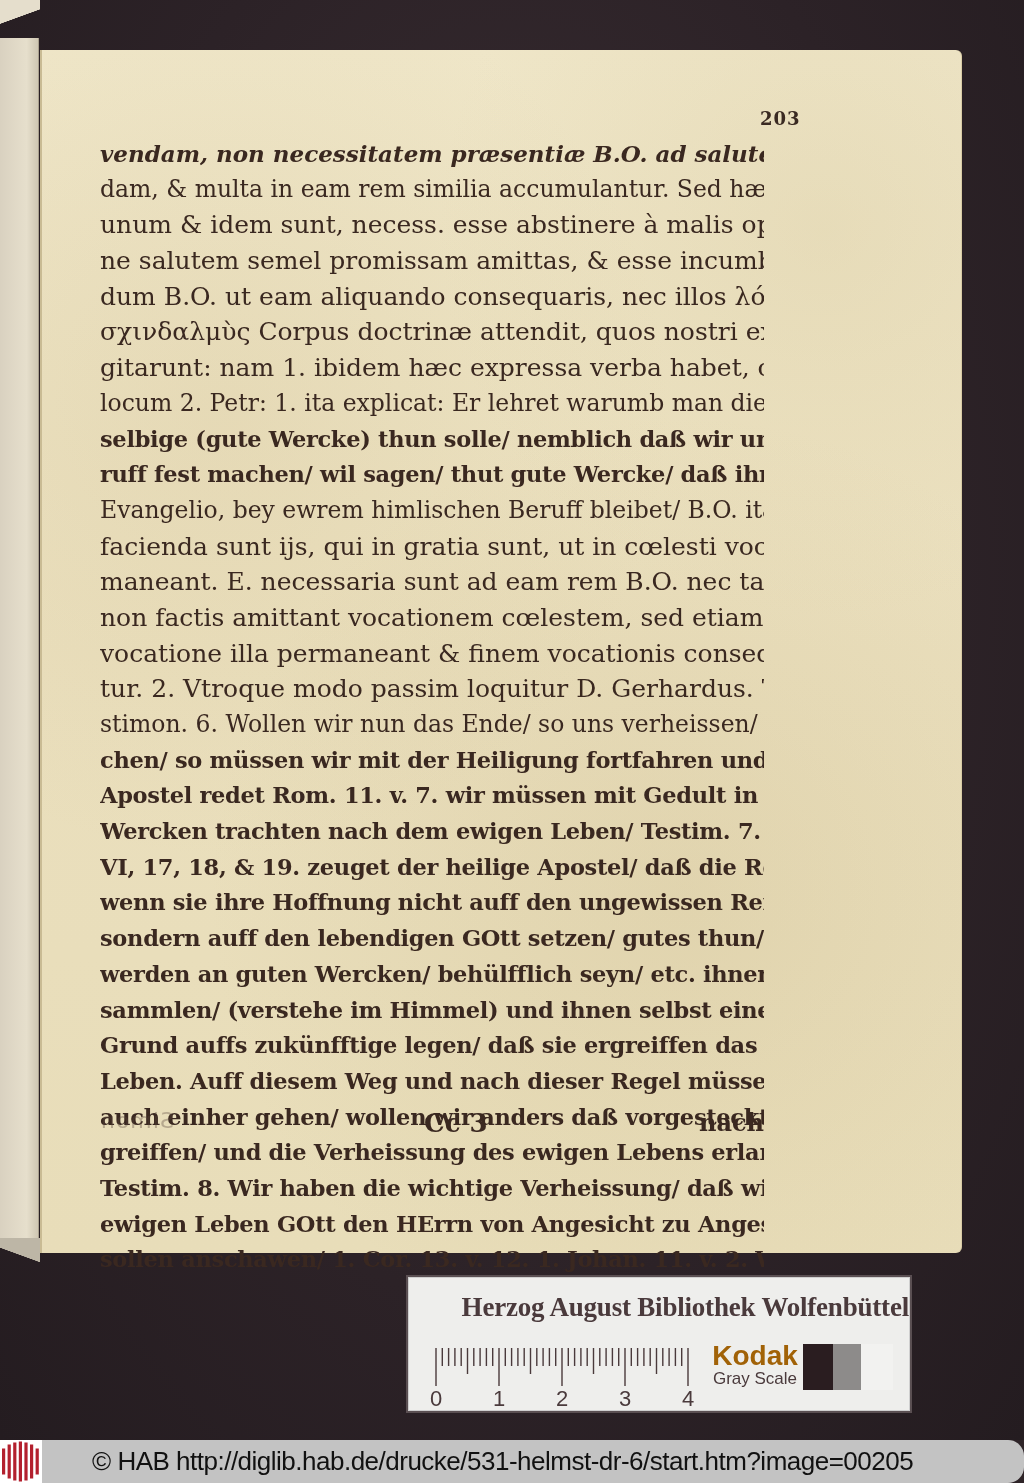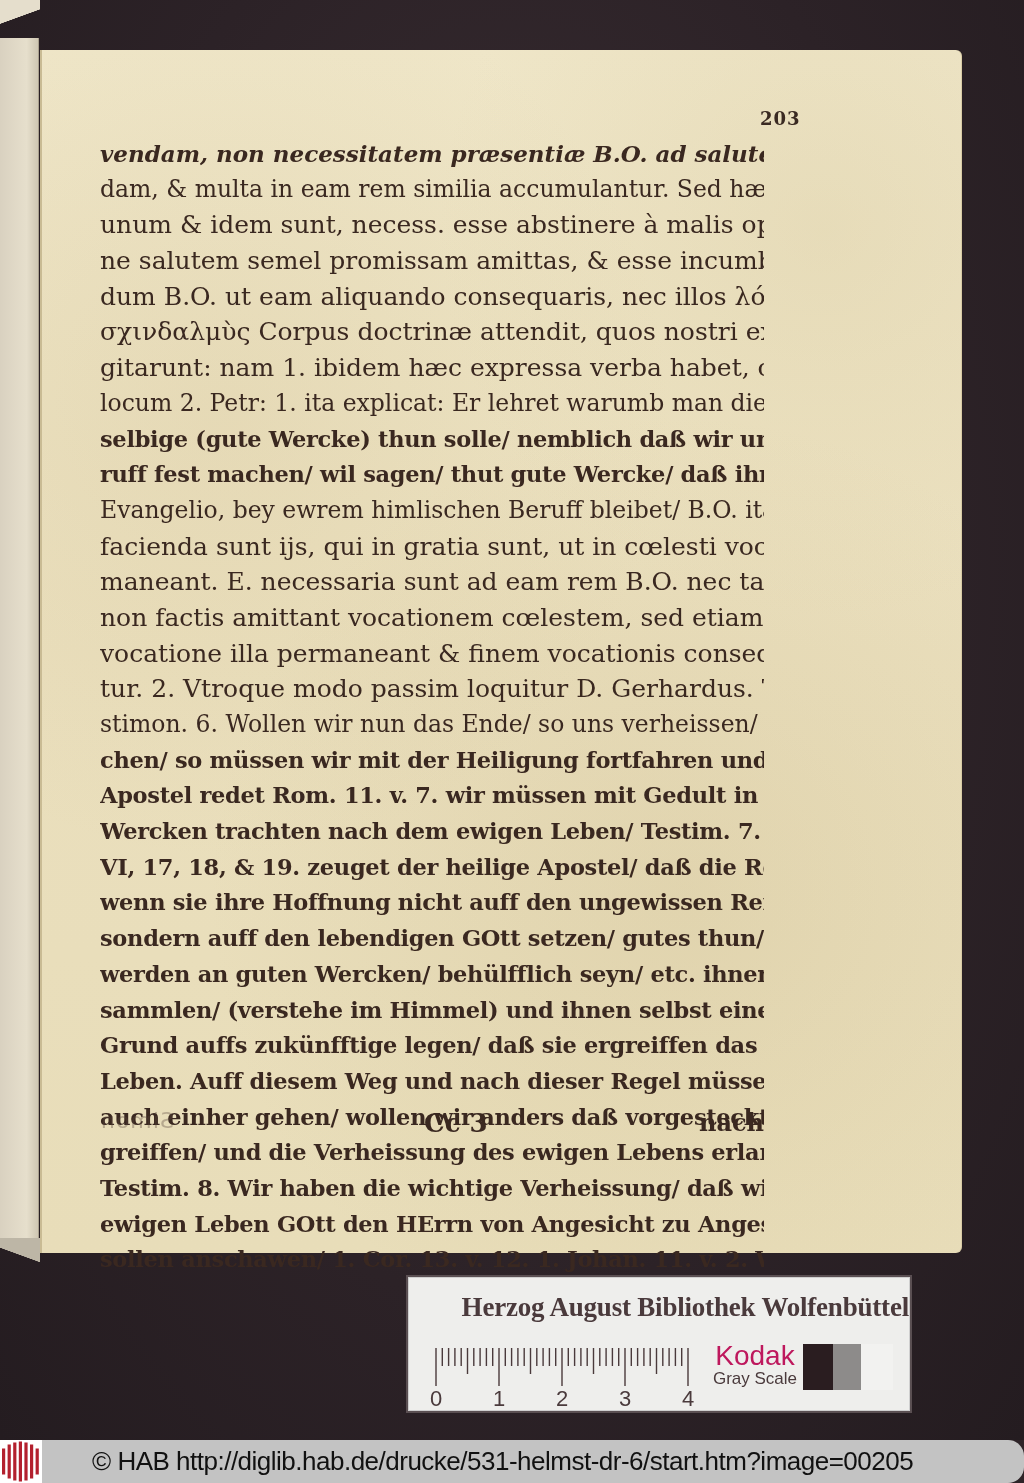--- a/index.html
+++ b/index.html
@@ -88,21 +88,21 @@
   .ruler svg { display: block; }
   .ruler-labels {
     position: absolute; left: 0; top: 40px; width: 270px; height: 22px;
     font-family: "Liberation Sans", sans-serif; font-size: 22px; color: #4a3a3c;
   }
   .ruler-labels span { position: absolute; top: 0; transform: translateX(-50%); }
   .kodak {
     position: absolute; left: 298px; top: 62px; width: 96px; text-align: center;
   }
   .kodak-brand {
-    font-family: "Liberation Sans", sans-serif; font-weight: normal; font-size: 28px; color: #be185d; line-height: 32px;
+    font-family: "Liberation Sans", sans-serif; font-weight: bold; font-size: 28px; color: #a16207; line-height: 32px;
   }
   .kodak-sub {
     font-family: Liberation Sans, sans-serif; font-size: 17px; color: #4a3a3c; line-height: 14px;
   }
   .swatches {
     position: absolute; left: 394px; top: 66px; width: 90px; height: 46px; display: flex;
   }
   .swatch { height: 100%; }
 
   

